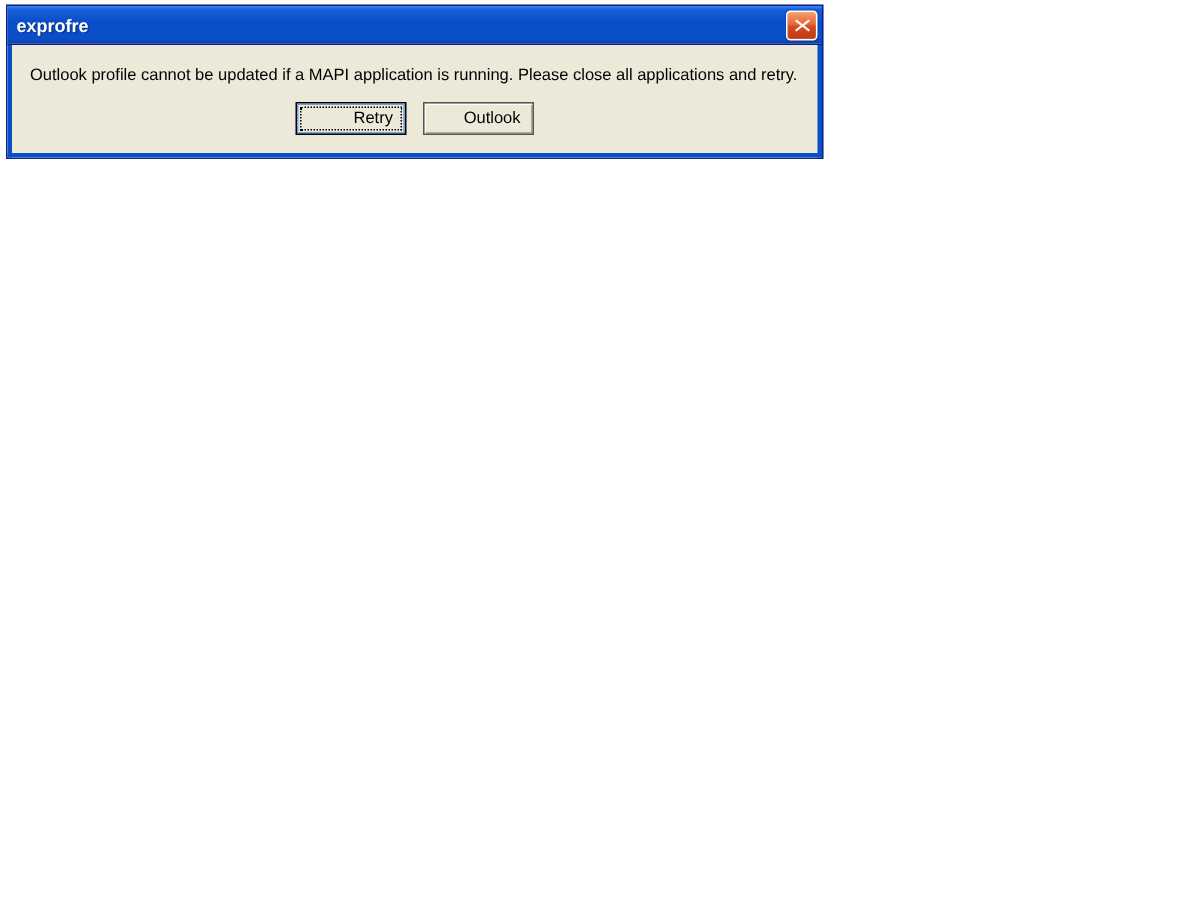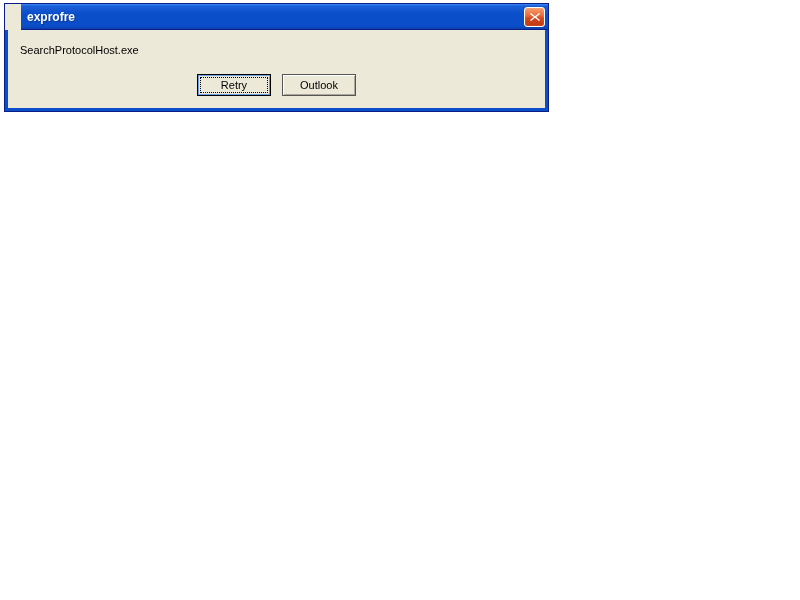--- a/index.html
+++ b/index.html
@@ -29,21 +29,20 @@
       #1b5fd8 8%,
       #0b4ec9 40%,
       #0b4ec9 88%,
       #0a3fac 100%);
     display: flex;
     align-items: center;
     justify-content: space-between;
     padding: 0 3px 0 6px;
     color: #ffffff;
     border-bottom: 1px solid #0a1e8a;
-    margin-left: 16px;
   }
   .titlebar-title {
     font-weight: bold;
     font-size: 12px;
     text-shadow: 1px 1px 1px rgba(0,0,0,0.3);
   }
   .close-btn {
     width: 21px;
     height: 20px;
     background: linear-gradient(to bottom, #f7a06a 0%, #e9663a 45%, #d44820 55%, #c03a12 100%);
@@ -76,21 +75,21 @@
   }
   .btn {
     display: inline-block;
     min-width: 74px;
     height: 22px;
     background: #ece9d8;
     border: 1px solid #555555;
     box-shadow: 1px 1px 0 #ffffff inset, -1px -1px 0 #aca899 inset;
     font-family: Tahoma, Arial, sans-serif;
     font-size: 11px;
-    text-align: center;
+    text-align: right;
     line-height: 18px;
     margin: 0 4px;
     padding: 0 8px;
     cursor: default;
     vertical-align: middle;
   }
   .btn-default {
     border: 1px solid #000000;
     outline: 1px dotted #000000;
     outline-offset: -4px;
@@ -103,19 +102,19 @@
 <div class="dialog">
   <div class="titlebar">
     <span class="titlebar-title">exprofre</span>
     <span class="close-btn">
       <svg width="12" height="10" viewBox="0 0 12 10">
         <path d="M2 1 L6 4.2 L10 1 L11 2 L7.2 5 L11 8 L10 9 L6 5.8 L2 9 L1 8 L4.8 5 L1 2 Z" fill="#ffffff"></path>
       </svg>
     </span>
   </div>
   <div class="client">
-    <div class="msg-line2">SearchProtocolHost.exe</div>
+    <div class="msg-line1">Outlook profile cannot be updated if a MAPI application is running. Please close all applications and retry.</div>
     <div class="button-row">
       <button class="btn btn-default">Retry</button>
       <button class="btn">Outlook</button>
     </div>
   </div>
 </div>
 
 </body></html>

